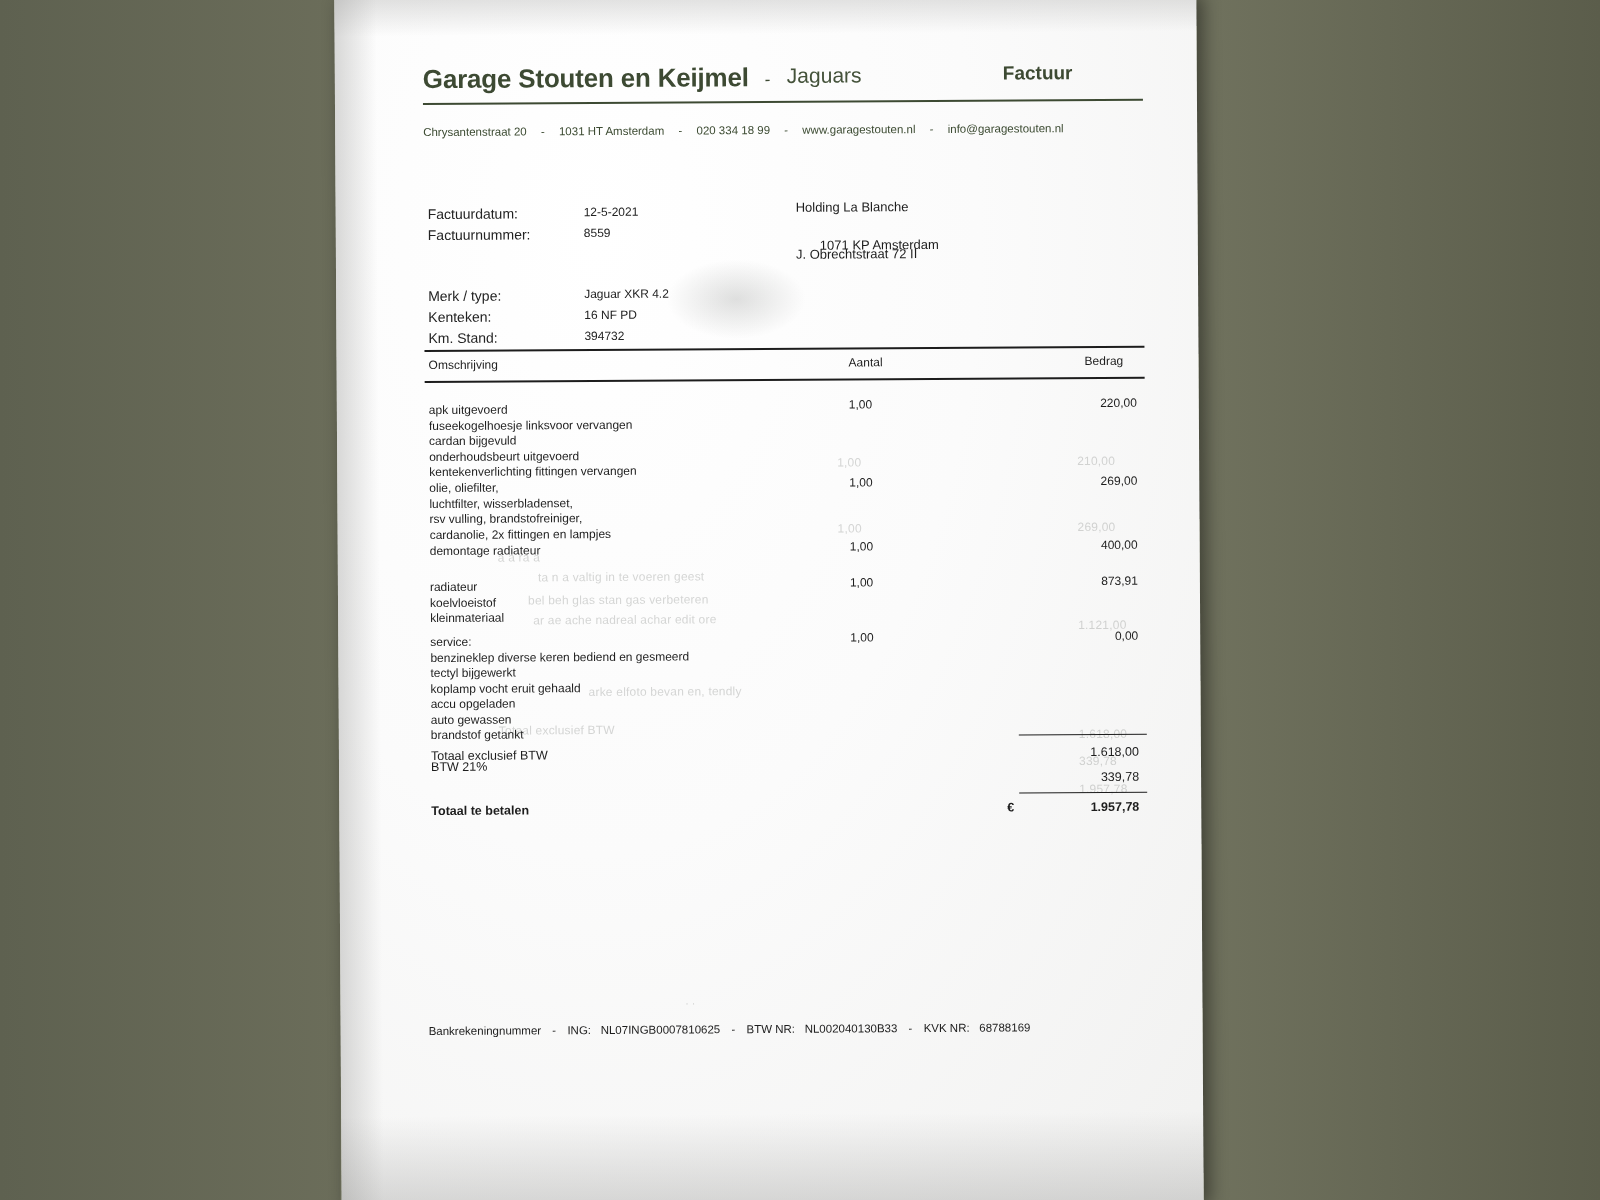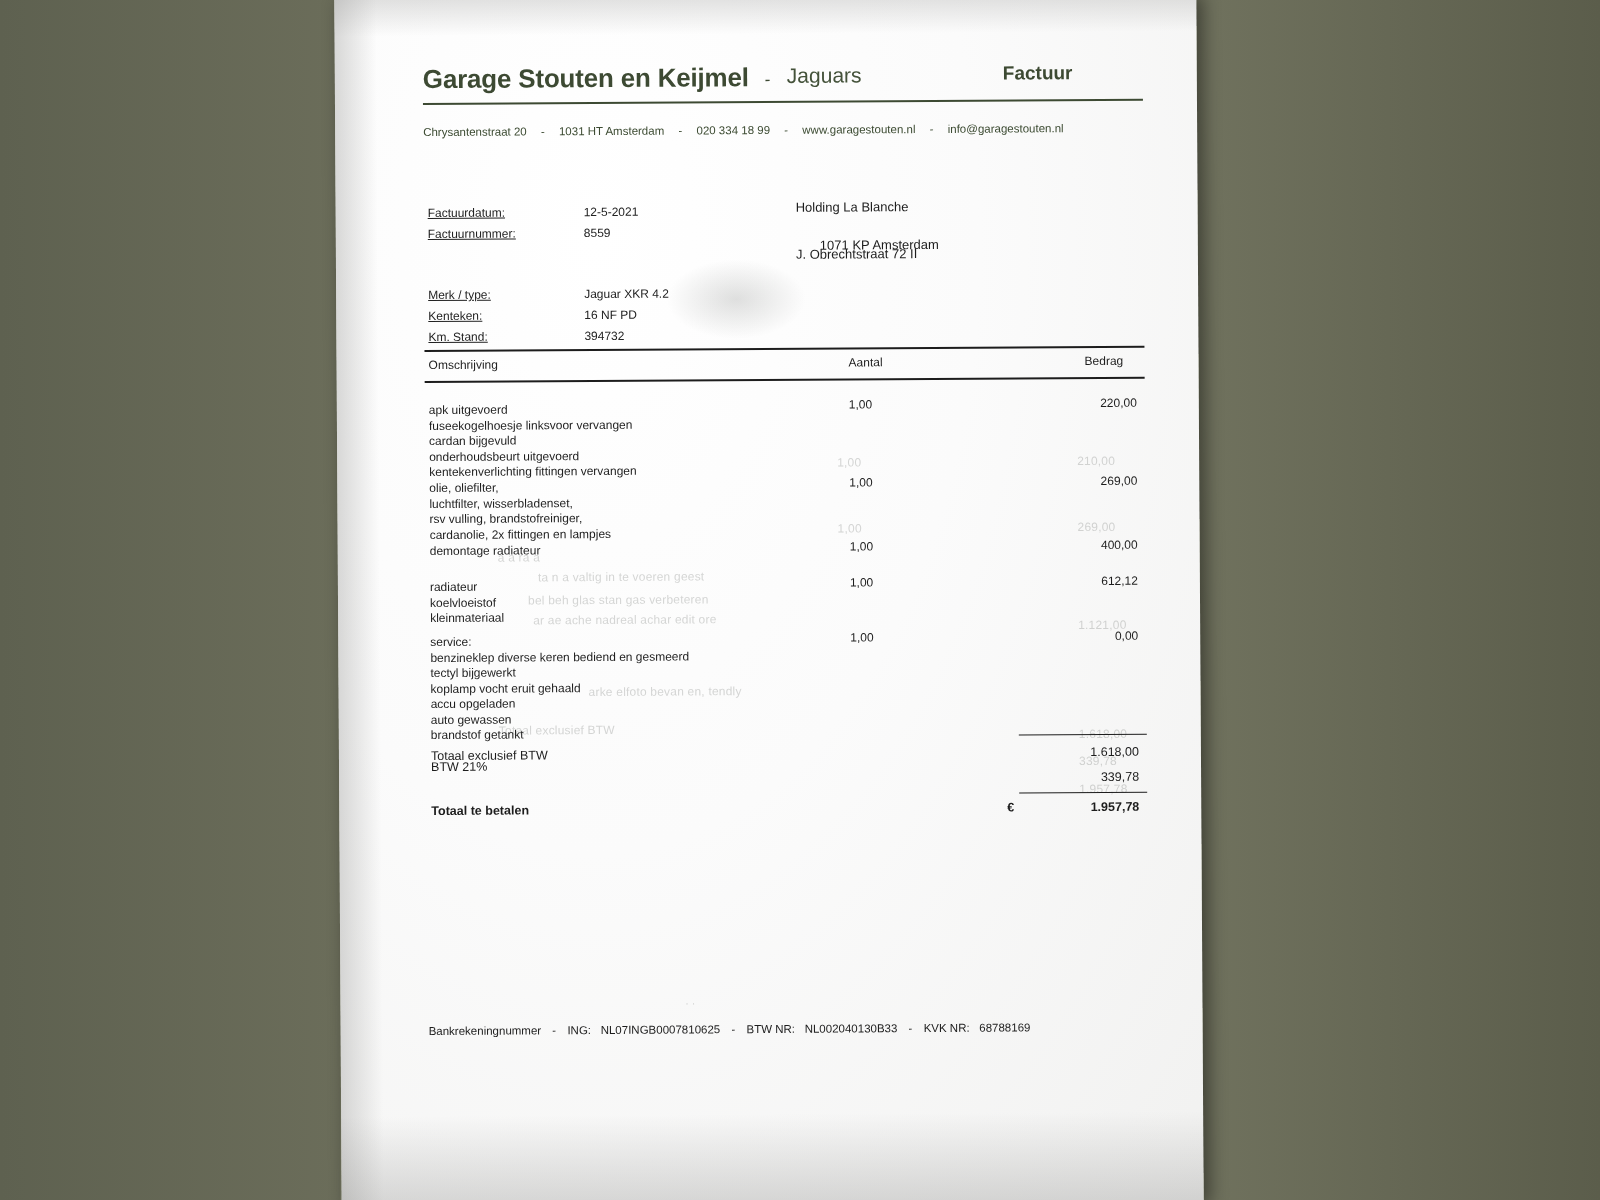--- a/index.html
+++ b/index.html
@@ -120,24 +120,23 @@
     position: absolute;
     left: 88px; top: 130px;
     font-size: 11.5px;
     color: #3b4a31;
     white-space: nowrap;
   }
   .addrline span.sep { padding: 0 11px; }
 
   .lbl {
     position: absolute;
-    font-size: 12px;
+    font-size: 14px;
     color: #222;
     white-space: nowrap;
-    text-decoration: underline;
   }
   .val {
     position: absolute;
     font-size: 12px;
     color: #222;
     white-space: nowrap;
   }
   .cust {
     position: absolute;
     font-size: 13px;
@@ -321,21 +320,21 @@
       <div class="item-amt" style="top:482px;">269,00</div>
 
       <div class="item-desc" style="top:548px;">demontage radiateur</div>
       <div class="item-qty" style="top:546px;">1,00</div>
       <div class="item-amt" style="top:546px;">400,00</div>
 
       <div class="item-desc" style="top:584px;">radiateur
 koelvloeistof
 kleinmateriaal</div>
       <div class="item-qty" style="top:582px;">1,00</div>
-      <div class="item-amt" style="top:582px;">612,12</div>
+      <div class="item-amt" style="top:582px;">873,91</div>
 
       <div class="item-desc" style="top:639px;">service:
 benzineklep diverse keren bediend en gesmeerd
 tectyl bijgewerkt
 koplamp vocht eruit gehaald
 accu opgeladen
 auto gewassen
 brandstof getankt</div>
       <div class="item-qty" style="top:637px;">1,00</div>
       <div class="item-amt" style="top:637px;">0,00</div>

